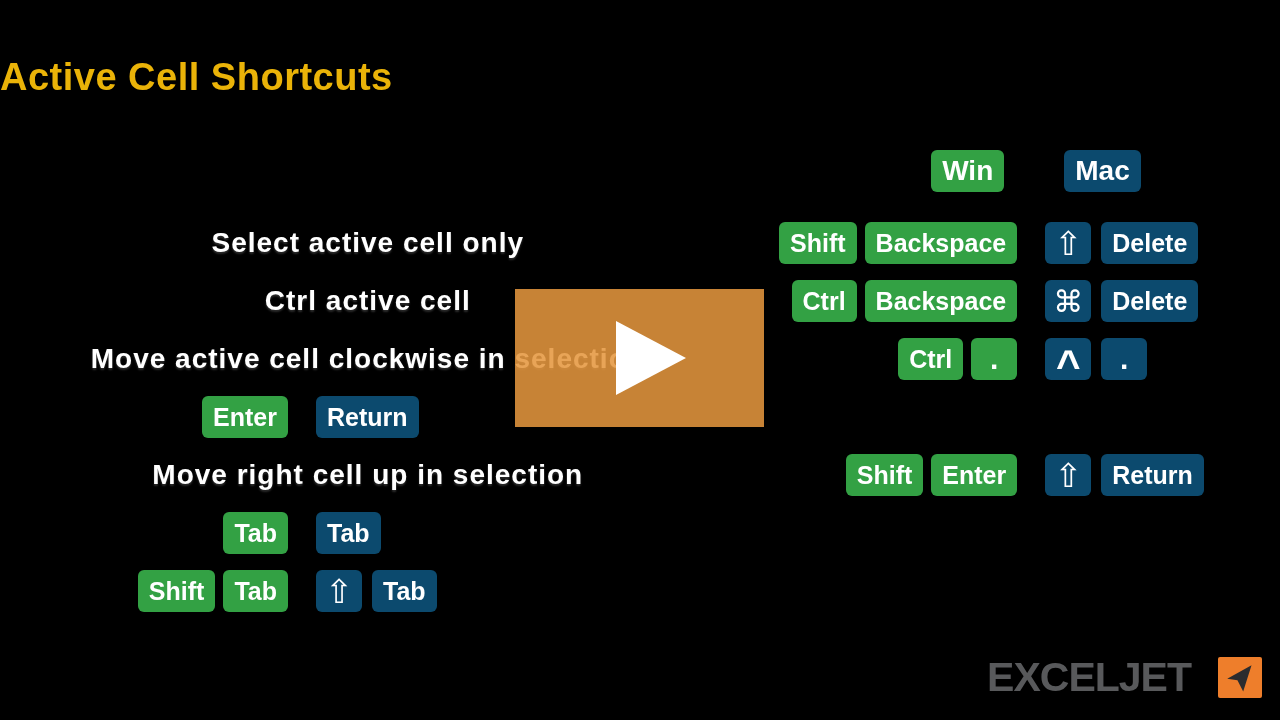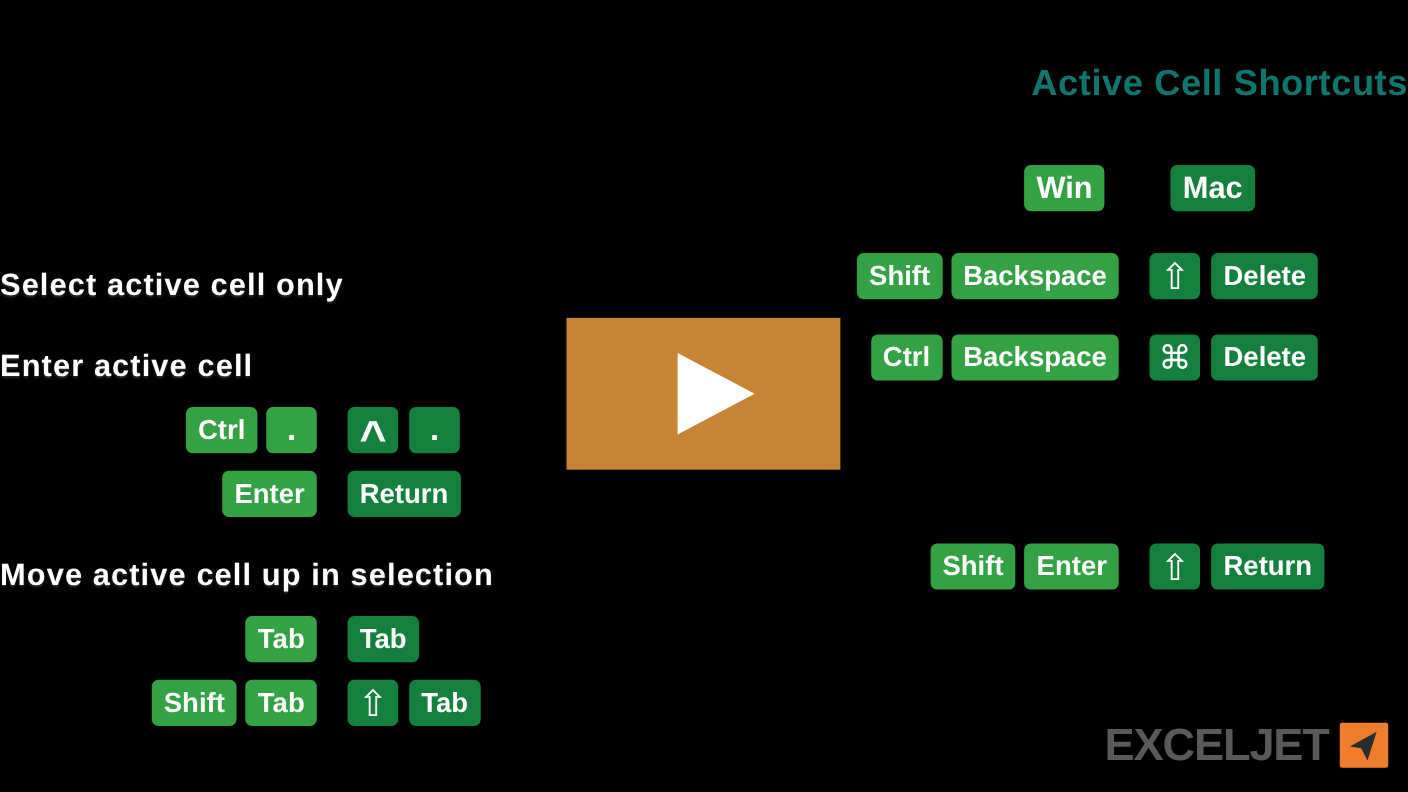--- a/index.html
+++ b/index.html
@@ -1,61 +1,61 @@
 <!DOCTYPE html>
 <html><head>
 <meta charset="utf-8">
 <style>
   html,body{margin:0;padding:0;background:#000;}
   .stage{
     position:relative;width:1280px;height:720px;background:#000;overflow:hidden;
     font-family:"Liberation Sans",sans-serif;
   }
   .title{
-    position:absolute;top:56px;left:0;width:100%;text-align:right;
-    color:#0f766e;font-size:33px;font-weight:700;letter-spacing:.5px;margin:0;
+    position:absolute;top:56px;left:0;width:100%;text-align:left;
+    color:#eab308;font-size:38px;font-weight:700;letter-spacing:.5px;margin:0;
   }
   .shortcut-table{position:absolute;top:150px;left:0;width:1280px;}
   .hrow,.srow{display:flex;align-items:center;}
   .hrow{margin-bottom:30px;}
   .srow{margin-top:16px;}
   .srow:first-child{margin-top:0;}
   .cell-label{
-    width:752px;text-align:left;color:#fff;
+    width:752px;text-align:center;color:#fff;
     font-size:28px;font-weight:700;letter-spacing:1px;
     text-shadow:0 2px 2px rgba(130,130,130,0.35);
-    line-height:42px;white-space:nowrap;margin-top:16px;
+    line-height:42px;white-space:nowrap;
   }
   .cell-win{width:288px;display:flex;justify-content:flex-end;gap:8px;}
   .cell-mac{width:240px;margin-left:28px;display:flex;justify-content:flex-start;gap:10px;}
   .key{
     height:42px;display:flex;align-items:center;justify-content:center;
     border-radius:6px;color:#fff;font-size:25px;font-weight:700;
     padding:0 11px;box-sizing:border-box;white-space:nowrap;
   }
   .key.green{background:#33a144;}
-  .key.blue{background:#15803d;}
+  .key.blue{background:#0c4a6e;}
   .key.sym{width:46px;padding:0;}
   .key.sym-shift{font-size:33px;font-weight:400;}
   .key.sym-command{font-size:30px;font-weight:400;}
   .key.sym-control{font-size:42px;align-items:flex-start;line-height:1;padding-top:7px;}
   .key.sym-period{font-size:30px;}
   .hdr-key{font-size:28px;}
   .hdr-win{margin-right:13px;}
   .hdr-mac{margin-left:19px;}
   .play-overlay{
     position:absolute;left:515px;top:289px;width:249px;height:138px;
     background:rgba(229,151,62,0.87);cursor:pointer;z-index:5;
   }
   .play-triangle{
     position:absolute;left:101px;top:32px;width:0;height:0;
     border-left:70px solid #fff;border-top:37px solid transparent;border-bottom:37px solid transparent;
   }
   .logo{
-    position:absolute;right:18px;bottom:22px;display:flex;align-items:center;gap:10px;
+    position:absolute;right:18px;bottom:22px;display:flex;align-items:center;gap:27px;
   }
   .logo-text{
     color:#58595b;font-size:41px;font-weight:700;letter-spacing:-1px;line-height:41px;
   }
   .logo-mark{
     width:44px;height:41px;background:#ee7e2b;border-radius:2px;
     display:flex;align-items:center;justify-content:center;
   }
   .logo-mark svg{display:block;}
 </style>
@@ -83,53 +83,54 @@
             <span class="key green">Shift</span>
             <span class="key green">Backspace</span>
           </div>
       <div class="cell-mac">
             <span class="key blue sym sym-shift">⇧</span>
             <span class="key blue">Delete</span>
           </div>
     </div>
 
     <div class="srow">
-      <div class="cell-label">Enter active cell</div>
+      <div class="cell-label">Ctrl active cell</div>
       <div class="cell-win">
             <span class="key green">Ctrl</span>
             <span class="key green">Backspace</span>
           </div>
       <div class="cell-mac">
             <span class="key blue sym sym-command">⌘</span>
             <span class="key blue">Delete</span>
           </div>
     </div>
 
     <div class="srow">
+      <div class="cell-label">Move active cell clockwise in selection</div>
       <div class="cell-win">
             <span class="key green">Ctrl</span>
             <span class="key green sym sym-period">.</span>
           </div>
       <div class="cell-mac">
             <span class="key blue sym sym-control">^</span>
             <span class="key blue sym sym-period">.</span>
           </div>
     </div>
 
     <div class="srow">
       <div class="cell-win">
             <span class="key green">Enter</span>
           </div>
       <div class="cell-mac">
             <span class="key blue">Return</span>
           </div>
     </div>
 
     <div class="srow">
-      <div class="cell-label">Move active cell up in selection</div>
+      <div class="cell-label">Move right cell up in selection</div>
       <div class="cell-win">
             <span class="key green">Shift</span>
             <span class="key green">Enter</span>
           </div>
       <div class="cell-mac">
             <span class="key blue sym sym-shift">⇧</span>
             <span class="key blue">Return</span>
           </div>
     </div>
 

